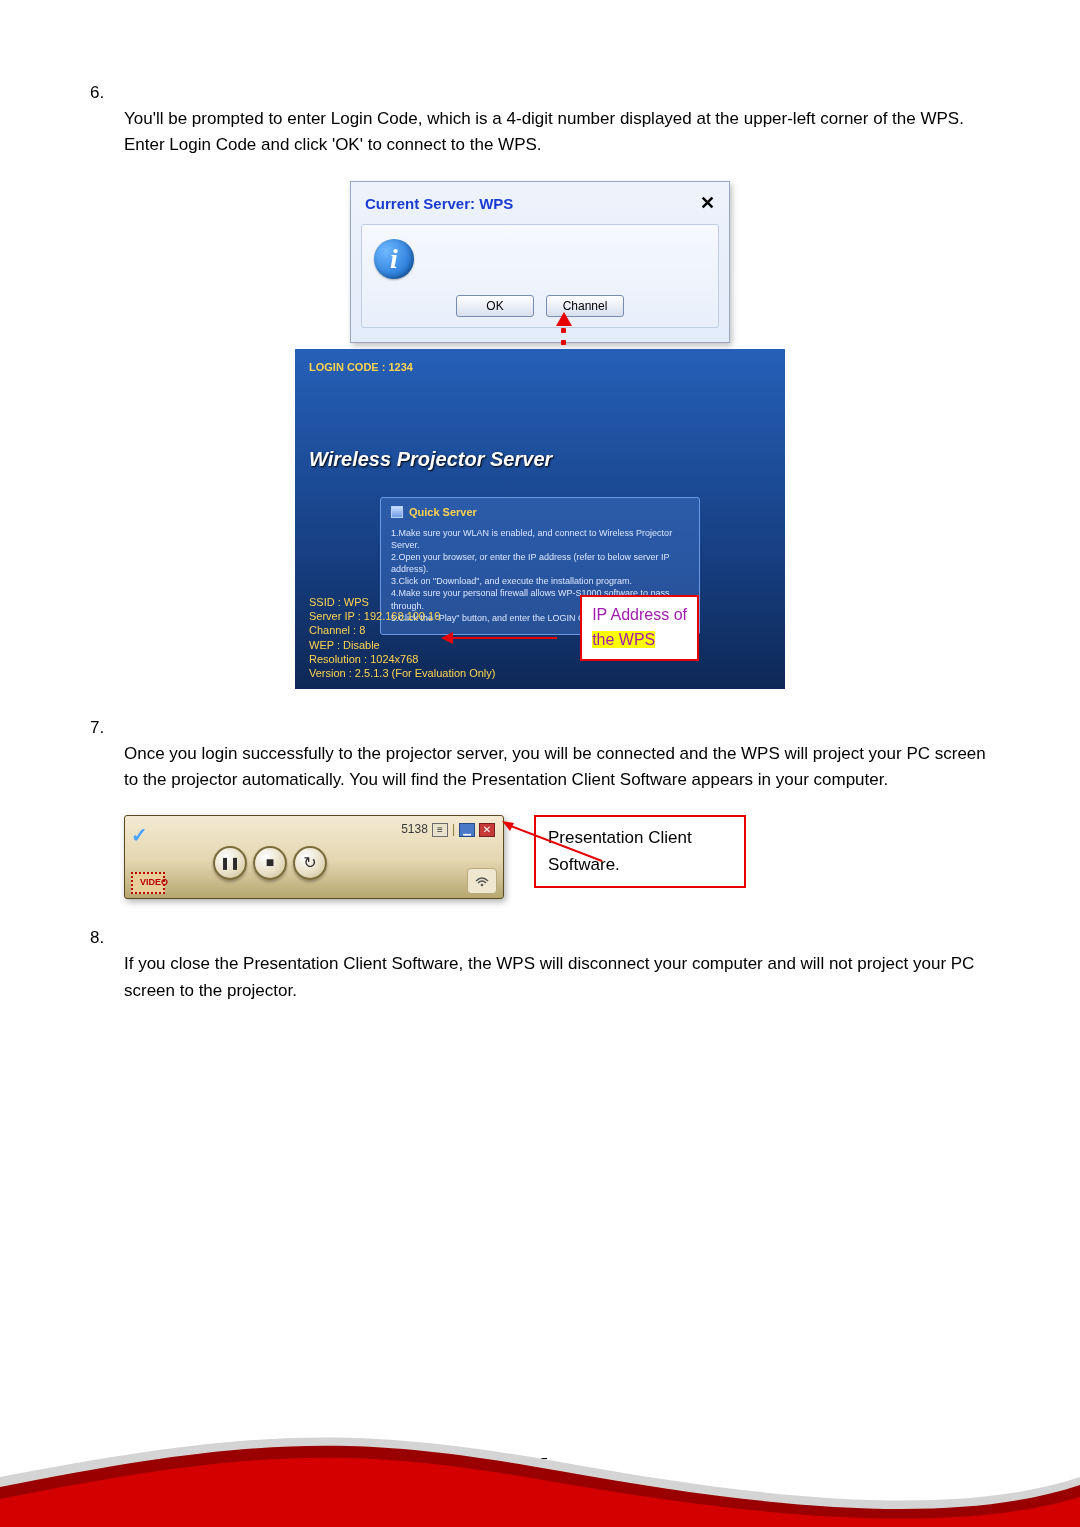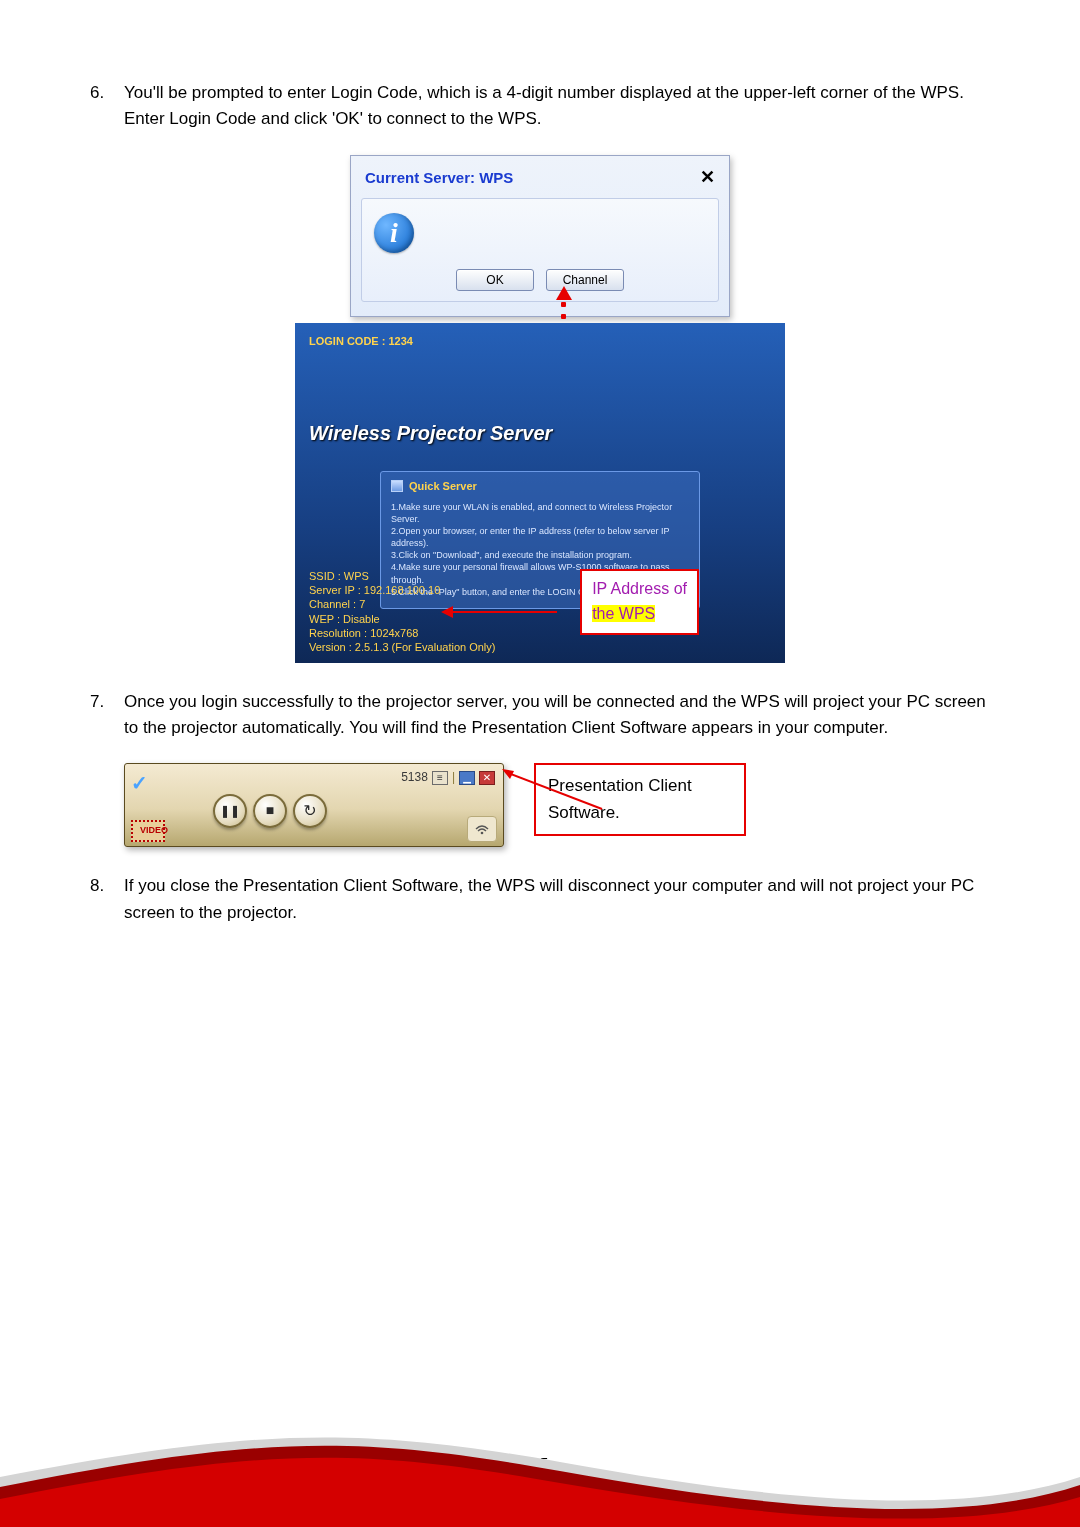--- a/index.html
+++ b/index.html
@@ -18,21 +18,21 @@
   padding: 80px 90px 0 90px;
 }
 .ol-item {
   display: flex;
   margin-bottom: 22px;
 }
 .ol-num {
   width: 34px;
   flex: 0 0 34px;
 }
-.ol-body { flex: 1; }
+.ol-body { flex: 1; margin-top: 26px; }
 
 .figure-wrap {
   display: flex;
   justify-content: center;
   margin: 14px 0 26px 0;
 }
 
 
 .dialog-outer {
   width: 380px;
@@ -269,21 +269,21 @@
             <div>1.Make sure your WLAN is enabled, and connect to Wireless Projector Server.</div>
             <div>2.Open your browser, or enter the IP address (refer to below server IP address).</div>
             <div>3.Click on "Download", and execute the installation program.</div>
             <div>4.Make sure your personal firewall allows WP-S1000 software to pass through.</div>
             <div>5.Click the "Play" button, and enter the LOGIN CODE to start projection.</div>
           </div>
         </div>
         <div class="wps-info">
           <div>SSID : WPS</div>
           <div>Server IP : 192.168.100.10</div>
-          <div>Channel : 7</div>
+          <div>Channel : 8</div>
           <div>WEP : Disable</div>
           <div>Resolution : 1024x768</div>
           <div>Version : 2.5.1.3 (For Evaluation Only)</div>
         </div>
 
         <div class="callout-box" style="right:86px; bottom:28px;">
           <div>IP Address of</div>
           <div><span class="hl-yellow">the WPS</span></div>
         </div>
         <div class="red-arrow-line" style="left:158px; bottom:50px; width:104px;"></div>

